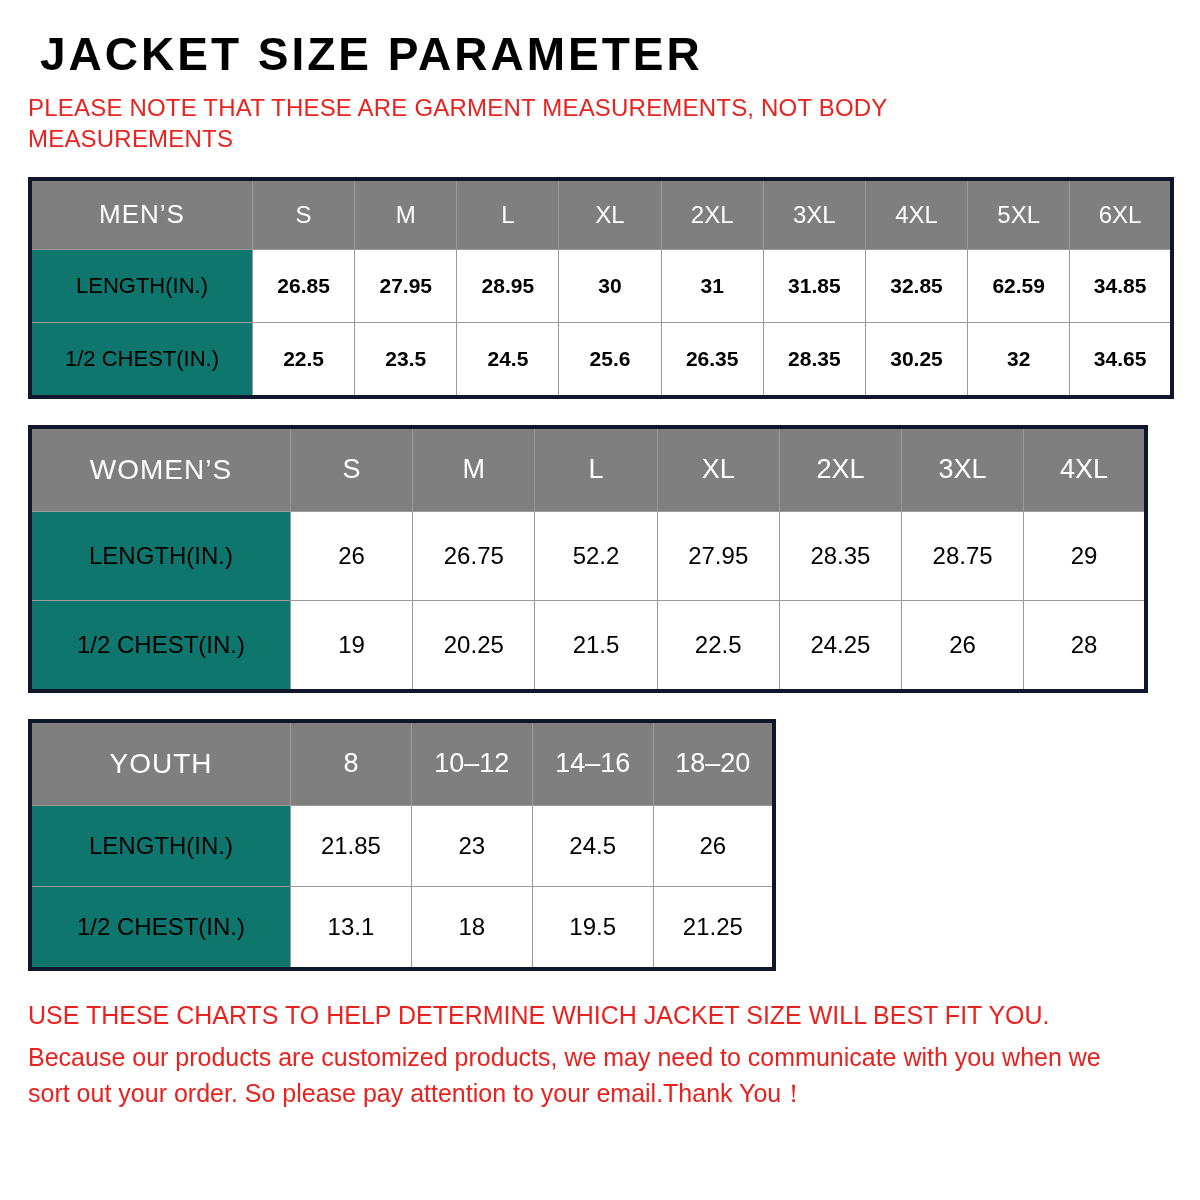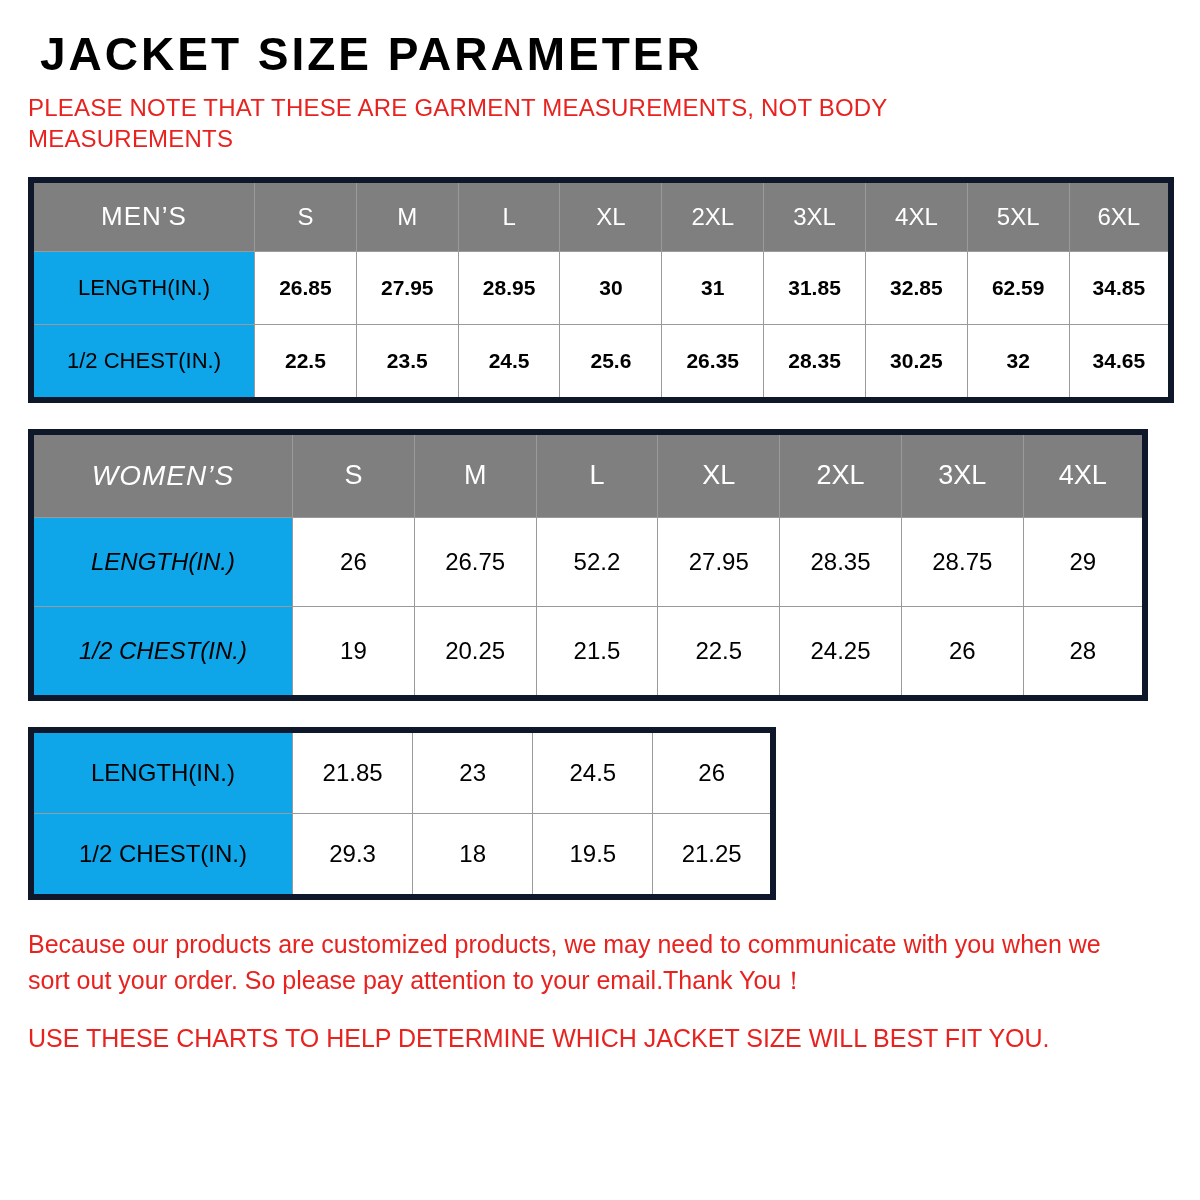--- a/index.html
+++ b/index.html
@@ -35,21 +35,21 @@
     font-size: 24px;
     line-height: 1.3;
     letter-spacing: 0.2px;
     margin: 0 0 22px 0;
     max-width: 1000px;
   }
   table.size-table {
     border-collapse: collapse;
     table-layout: fixed;
     margin-bottom: 26px;
-    border: 6px solid #0f172a;
+    border: 4px solid #0f172a;
   }
   table.size-table td, table.size-table th {
     border: 1px solid #9a9a9a;
     text-align: center;
     vertical-align: middle;
     font-weight: normal;
     padding: 0;
   }
   .hdr-row td {
     background: #7f7f7f;
@@ -57,21 +57,21 @@
   }
   .hdr-row td.label-cell {
     font-size: 26px;
     letter-spacing: 1px;
   }
   .hdr-row td.size-cell {
     font-size: 25px;
   }
   .body-row td.label-cell {
     font-size: 22px;
-    background: #0ea5e9;
+    background: #0f766e;
     color: #000;
   }
   .body-row td.val-cell {
     font-size: 22px;
     background: #ffffff;
     color: #000;
   }
   
   #table-mens { width: 1146px; }
   #table-mens .hdr-row td { height: 68px; }
@@ -79,21 +79,21 @@
   #table-mens .label-cell { width: 220px; }
   #table-mens .hdr-row td.label-cell { font-size: 26px; }
   #table-mens .hdr-row td.size-cell { font-size: 24px; }
   #table-mens .body-row td.label-cell { font-size: 22px; }
   #table-mens .body-row td.val-cell { font-size: 21px; font-weight: bold; }
 
   
   #table-womens { width: 1120px; }
   #table-womens .hdr-row td { height: 82px; }
   #table-womens .body-row td { height: 88px; }
-  #table-womens .label-cell { width: 258px; font-style: italic; }
+  #table-womens .label-cell { width: 258px; }
   #table-womens .hdr-row td.label-cell { font-size: 28px; }
   #table-womens .hdr-row td.size-cell { font-size: 27px; }
   #table-womens .body-row td.label-cell { font-size: 24px; }
   #table-womens .body-row td.val-cell { font-size: 24px; }
 
   
   #table-youth { width: 748px; }
   #table-youth .hdr-row td { height: 82px; }
   #table-youth .body-row td { height: 80px; }
   #table-youth .label-cell { width: 258px; }
@@ -193,33 +193,40 @@
         <td class="val-cell">22.5</td>
         <td class="val-cell">24.25</td>
         <td class="val-cell">26</td>
         <td class="val-cell">28</td>
       </tr>
     </tbody>
   </table>
 
   <table class="size-table" id="table-youth">
     <tbody>
+      <tr class="hdr-row">
+        <td class="label-cell">YOUTH</td>
+        <td class="size-cell">8</td>
+        <td class="size-cell">10–12</td>
+        <td class="size-cell">14–16</td>
+        <td class="size-cell">18–20</td>
+      </tr>
       <tr class="body-row">
         <td class="label-cell">LENGTH(IN.)</td>
         <td class="val-cell">21.85</td>
         <td class="val-cell">23</td>
         <td class="val-cell">24.5</td>
         <td class="val-cell">26</td>
       </tr>
       <tr class="body-row">
         <td class="label-cell">1/2 CHEST(IN.)</td>
-        <td class="val-cell">29.3</td>
+        <td class="val-cell">13.1</td>
         <td class="val-cell">18</td>
         <td class="val-cell">19.5</td>
         <td class="val-cell">21.25</td>
       </tr>
     </tbody>
   </table>
 
+  <p class="footer-red second">USE THESE CHARTS TO HELP DETERMINE WHICH JACKET SIZE WILL BEST FIT YOU.</p>
   <p class="footer-red">Because our products are customized products, we may need to communicate with you when we sort out your order. So please pay attention to your email.Thank You！</p>
-  <p class="footer-red second">USE THESE CHARTS TO HELP DETERMINE WHICH JACKET SIZE WILL BEST FIT YOU.</p>
 
 </div>
 
 </body></html>

